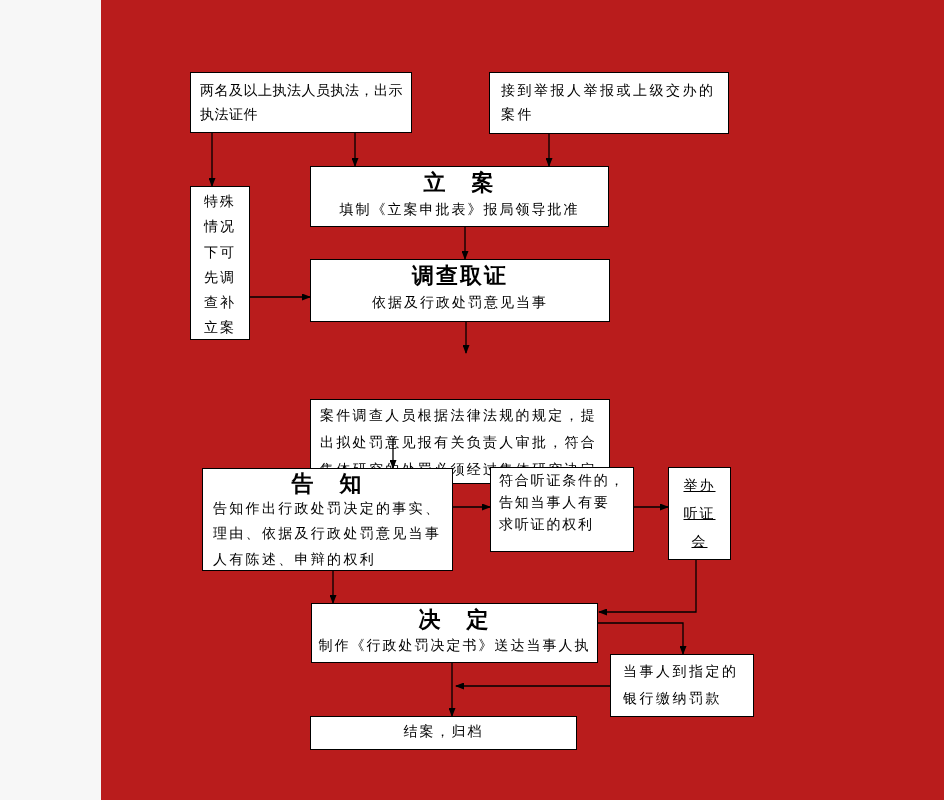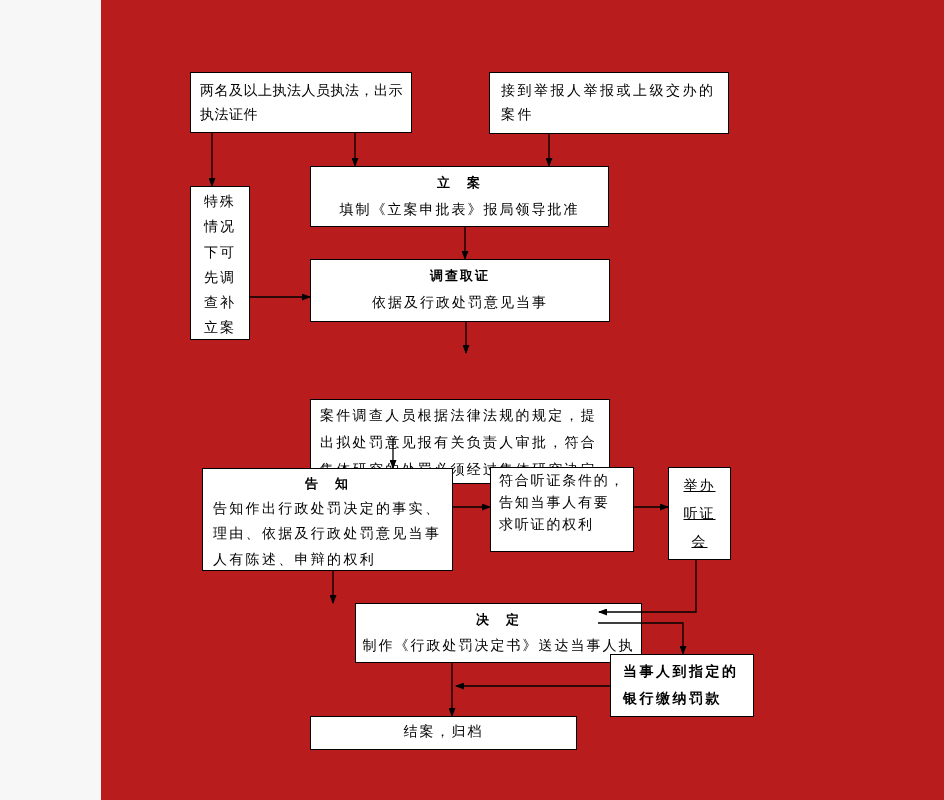--- a/index.html
+++ b/index.html
@@ -38,21 +38,21 @@
     box-sizing: border-box;
     border: 1.4px solid #000;
     background: #ffffff;
     font-size: 14px;
     letter-spacing: 2px;
     line-height: 27px;
     color: #000;
   }
   .txt { white-space: pre-line; }
   .title {
-    font-size: 13px;
+    font-size: 22px;
     font-weight: bold;
     text-align: center;
     letter-spacing: 2px;
     line-height: 28px;
     padding-top: 2px;
   }
   .subtitle {
     text-align: center;
     line-height: 26px;
   }
@@ -67,25 +67,25 @@
   .pos-invest   { left:310px; top:259px; width:300px; height:63px; }
   .pos-review      { left:310px; top:353px; width:300px; height:85px; letter-spacing:2.3px;margin-top:46px; }
   .pos-review .txt { line-height:27px; padding:2px 0 0 9px; }
   .pos-notify         { left:202px; top:468px; width:251px; height:103px; letter-spacing:2.3px; }
   .pos-notify .title  { line-height:25px; padding-top:2px; }
   .pos-notify .txt    { line-height:25.3px; padding:0 0 0 10px; }
   .pos-hearcond      { left:490px; top:467px; width:144px; height:85px; letter-spacing:1.8px; }
   .pos-hearcond .txt { line-height:22px; padding:2px 0 0 8px; }
   .pos-hearing      { left:668px; top:467px; width:63px; height:93px;text-decoration:underline; }
   .pos-hearing .txt { text-align:center; line-height:28px; padding-top:4px; }
-  .pos-decision          { left:311px; top:603px; width:287px; height:60px;margin-left:44px; }
+  .pos-decision          { left:311px; top:603px; width:287px; height:60px; }
   .pos-decision .title   { line-height:27px; padding-top:2px; }
   .pos-decision .subtitle{ line-height:25px; }
   .pos-payment      { left:610px; top:654px; width:144px; height:63px; letter-spacing:2.5px; }
-  .pos-payment .txt { line-height:27px; padding:3px 0 0 12px;font-weight:bold; }
+  .pos-payment .txt { line-height:27px; padding:3px 0 0 12px; }
   .pos-closed      { left:310px; top:716px; width:267px; height:34px; }
   .pos-closed .txt { text-align:center; line-height:30px; }
 </style>
 </head>
 <body>
 
 <div class="canvas">
 
   <div class="left-margin"></div>
 

